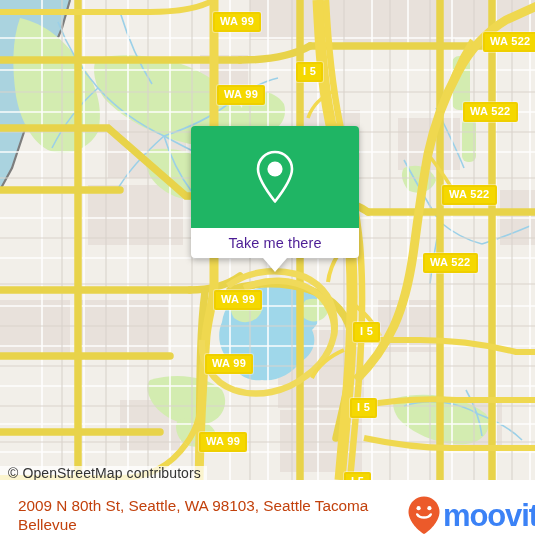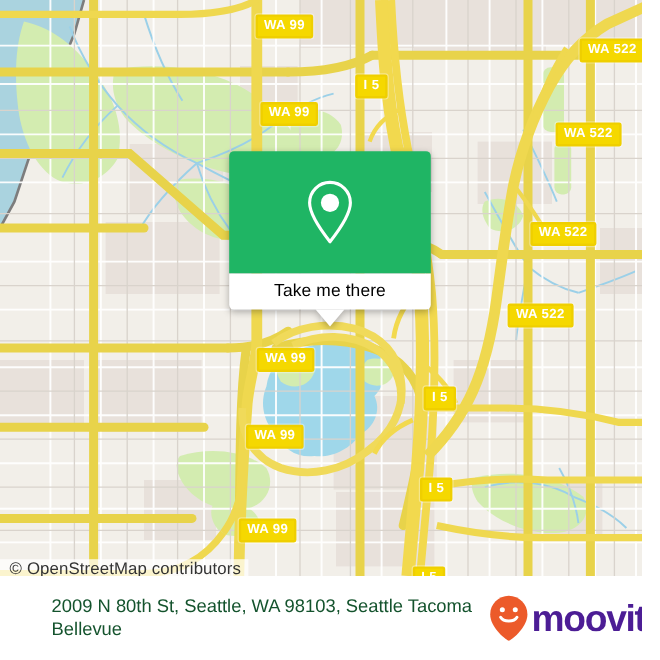--- a/index.html
+++ b/index.html
@@ -66,21 +66,21 @@
   #callout-white {
     height: 30px;
     background: #ffffff;
     border-radius: 0 0 4px 4px;
     display: flex;
     align-items: center;
     justify-content: center;
   }
   #callout-label {
     font-size: 14.5px;
-    color: #000000;
+    color: #4c1d95;
     letter-spacing: 0.1px;
   }
   #callout-pointer {
     position: absolute;
     left: 50%;
     top: 132px;
     margin-left: -12px;
     width: 0; height: 0;
     border-left: 12px solid transparent;
     border-right: 12px solid transparent;
@@ -97,35 +97,34 @@
     background: #ffffff;
     display: flex;
     align-items: center;
     box-sizing: border-box;
     padding: 0 12px 0 18px;
   }
   #address {
     flex: 1 1 auto;
     font-size: 15.3px;
     line-height: 19px;
-    color: #14532d;
+    color: #c2410c;
     padding-right: 8px;
-    margin-left: 25px;
   }
   #logo {
     flex: 0 0 auto;
     display: flex;
     align-items: center;
     gap: 2px;
   }
   #logo-word {
     font-size: 31px;
     line-height: 31px;
     font-weight: bold;
-    color: #4c1d95;
+    color: #3b82f6;
     letter-spacing: -1.1px;
   }
 </style>
 </head>
 <body>
 
 <div id="root">
 
   <div id="map">
     <svg width="550" height="480" viewBox="0 0 550 480" xmlns="http://www.w3.org/2000/svg">

